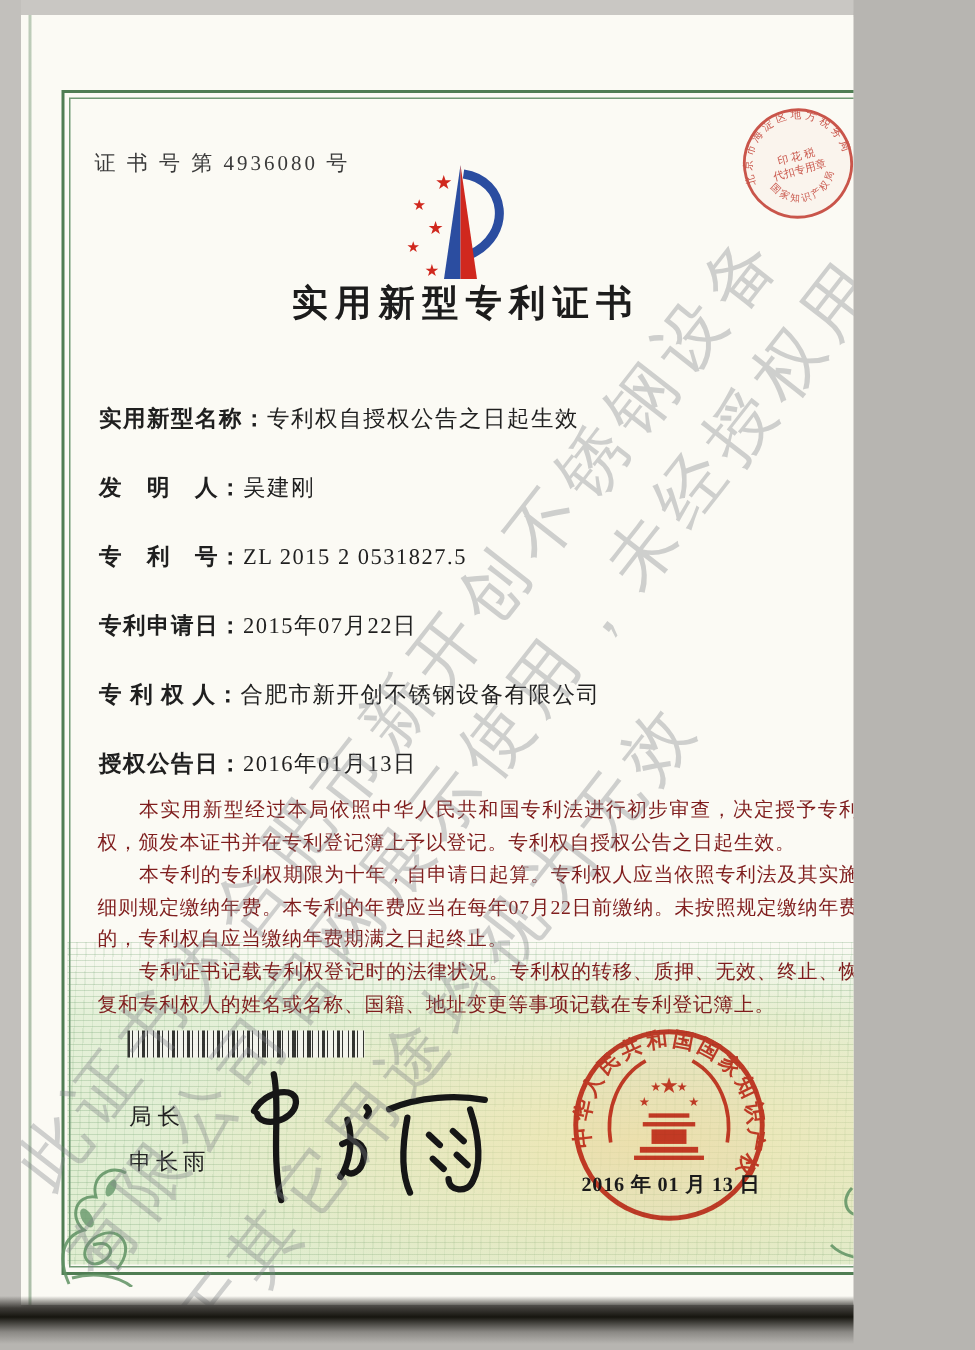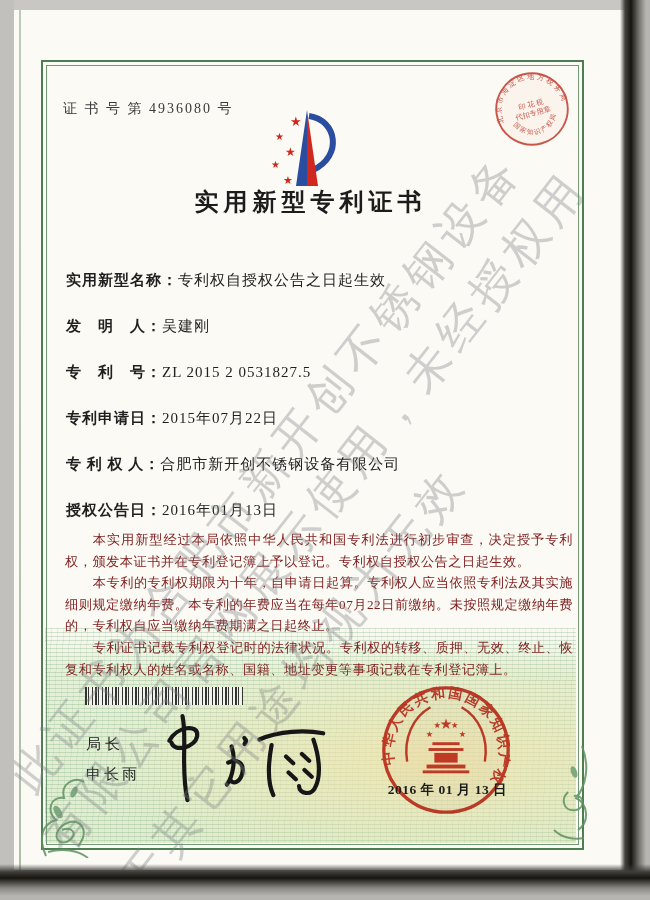--- a/index.html
+++ b/index.html
@@ -1,16 +1,16 @@
 <!DOCTYPE html>
 <html><head>
 <meta charset="utf-8">
 <style>
   html,body{margin:0;padding:0;background:#b7b5b1;}
-  .stage{position:relative;width:650px;height:900px;background:#b7b5b1;overflow:hidden;
+  .stage{position:relative;width:569px;height:900px;background:#b7b5b1;overflow:hidden;
          font-family:"Liberation Serif","DejaVu Serif",serif;}
   .abs{position:absolute;}
   
   .paper{left:14px;top:10px;width:612px;height:860px;background:#fbfaf4;
          box-shadow:1px 2px 5px rgba(0,0,0,.35);z-index:1;}
   .spine-line{left:19px;top:10px;width:2px;height:860px;
               background:linear-gradient(180deg,#8aa688,#6d8f6c);opacity:.55;z-index:2;}
   .edge-right{left:620px;top:0;width:30px;height:900px;z-index:40;
       background:linear-gradient(90deg,rgba(0,0,0,0) 0,#45433e 5px,#16150f 11px,#75736e 19px,#b7b5b1 26px);}
   .edge-bottom{left:0;top:864px;width:650px;height:36px;z-index:40;

